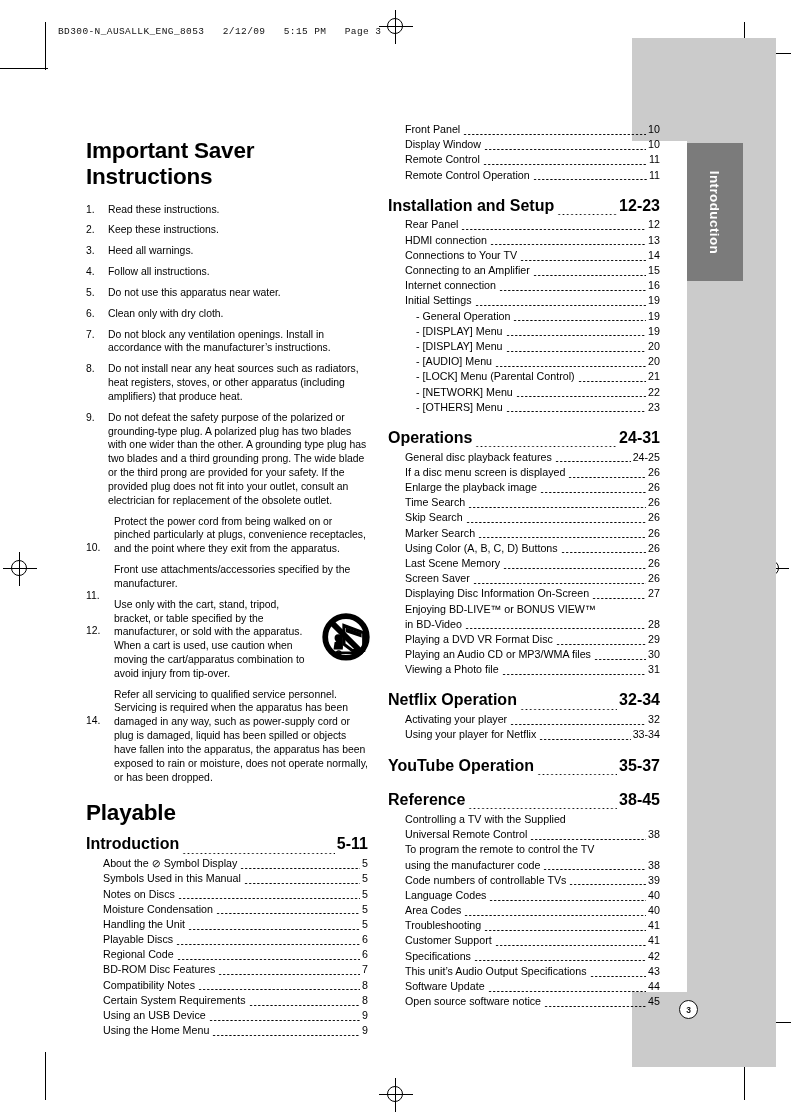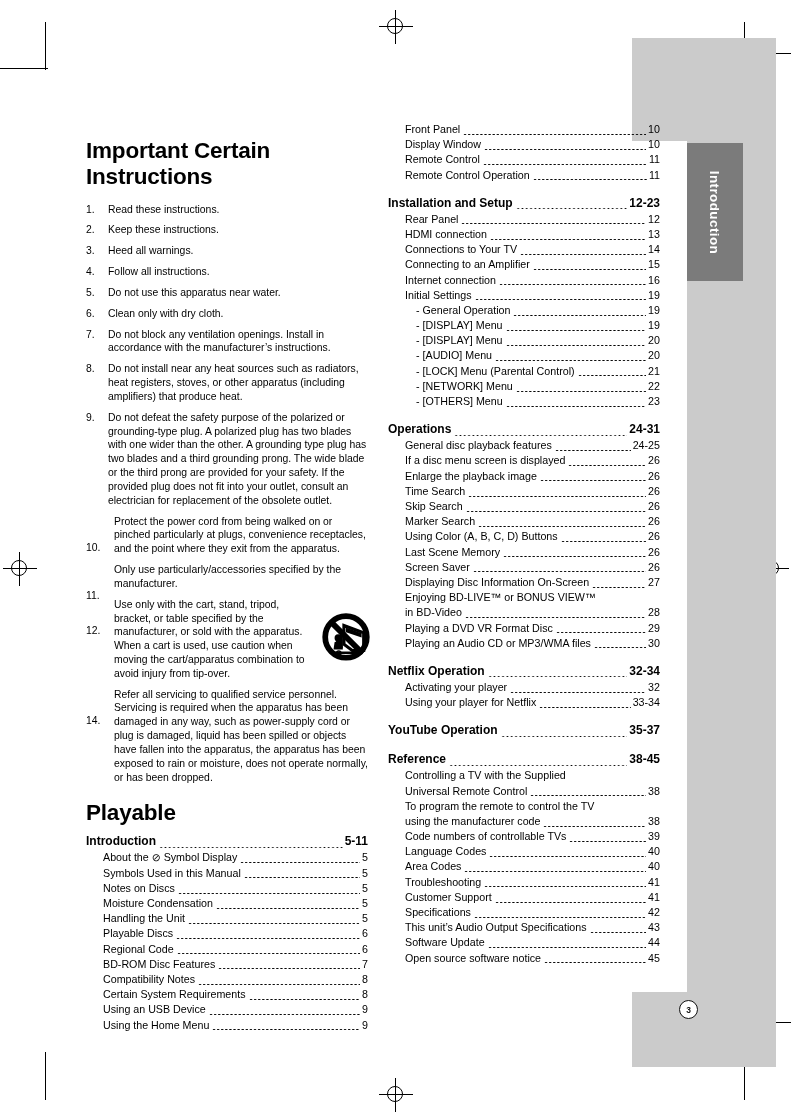--- a/index.html
+++ b/index.html
@@ -79,21 +79,21 @@
     font-size:10.7px;line-height:1.42;color:#000;white-space:nowrap;
   }
   .tline .lbl{flex:0 0 auto;}
   .tline .dots{
     flex:1 1 auto;margin:0 1px 2.5px 3px;height:1px;
     background-image:radial-gradient(circle, #000 0.8px, transparent 0.9px);
     background-size:4.1px 4.1px;background-repeat:repeat-x;
     background-position:0 center;min-width:6px;
   }
   .tline .pg{flex:0 0 auto;padding-left:1px;}
-  .tline.head{font-weight:bold;font-size:12px;margin-top:0;}
+  .tline.head{font-weight:bold;font-size:16px;margin-top:0;}
   .tline.head .dots{background-size:4.3px 4.3px;}
   .tline.sub{padding-left:17px;}
   .tline.sub2{padding-left:28px;}
   .tline.nodots .dots{background:none;}
   .tline.cont{padding-left:17px;}
   .gap{height:12px;}
 </style>
 </head>
 <body>
 
@@ -121,47 +121,48 @@
     <div class="vh"></div>
       <div class="hh"></div>
       <div class="c"></div>
   </div>
   <div class="reg" style="left:379px;top:1078px;">
     <div class="vh"></div>
       <div class="hh"></div>
       <div class="c"></div>
   </div>
 
+  <div class="prepress">BD300-N_AUSALLK_ENG_8053   2/12/09   5:15 PM   Page 3</div>
 
   <div class="band" style="left:632px;top:38px;width:144px;height:103px;"></div>
   <div class="band" style="left:687px;top:38px;width:89px;height:954px;"></div>
   <div class="band" style="left:632px;top:992px;width:144px;height:75px;"></div>
 
   <div class="tabbox" style="left:687px;top:143px;width:56px;height:138px;">
     <span>Introduction</span>
   </div>
 
   <div class="pagenum" style="left:679px;top:1000px;">
     <span>3</span>
   </div>
 
   <div class="col col-left">
-    <h1 class="title">Important Certain Instructions</h1>
+    <h1 class="title">Important Saver Instructions</h1>
     <ol class="safety" id="safety-list">
         <li><span class="n">1.</span><span>Read these instructions.</span></li>
         <li><span class="n">2.</span><span>Keep these instructions.</span></li>
         <li><span class="n">3.</span><span>Heed all warnings.</span></li>
         <li><span class="n">4.</span><span>Follow all instructions.</span></li>
         <li><span class="n">5.</span><span>Do not use this apparatus near water.</span></li>
         <li><span class="n">6.</span><span>Clean only with dry cloth.</span></li>
         <li><span class="n">7.</span><span>Do not block any ventilation openings. Install in accordance with the manufacturer’s instructions.</span></li>
         <li><span class="n">8.</span><span>Do not install near any heat sources such as radiators, heat registers, stoves, or other apparatus (including amplifiers) that produce heat.</span></li>
         <li><span class="n">9.</span><span>Do not defeat the safety purpose of the polarized or grounding-type plug. A polarized plug has two blades with one wider than the other. A grounding type plug has two blades and a third grounding prong. The wide blade or the third prong are provided for your safety. If the provided plug does not fit into your outlet, consult an electrician for replacement of the obsolete outlet.</span></li>
         <li class="wide"><span class="n">10.</span><span>Protect the power cord from being walked on or pinched particularly at plugs, convenience receptacles, and the point where they exit from the apparatus.</span></li>
-        <li class="wide"><span class="n">11.</span><span>Only use particularly/accessories specified by the manufacturer.</span></li>
+        <li class="wide"><span class="n">11.</span><span>Front use attachments/accessories specified by the manufacturer.</span></li>
         <li class="wide hasicon"><span class="n">12.</span><span>Use only with the cart, stand, tripod, bracket, or table specified by the manufacturer, or sold with the apparatus. When a cart is used, use caution when moving the cart/apparatus combination to avoid injury from tip-over.</span><span class="carticon"><svg viewBox="0 0 100 100" width="52" height="52" aria-hidden="true">
               <circle cx="50" cy="48" r="40" fill="none" stroke="#000" stroke-width="11"></circle>
               <g fill="#000">
                 <path d="M31 70 L31 44 L44 44 L44 70 Z"></path>
                 <path d="M46 26 L84 40 L84 74 L62 74 L46 62 Z" fill="none" stroke="#000" stroke-width="6"></path>
                 <path d="M50 30 L80 41 L80 49 L50 39 Z"></path>
                 <circle cx="35" cy="50" r="7"></circle>
                 <path d="M28 58 q8 -4 14 2 l2 12 -18 0 z"></path>
                 <rect x="24" y="76" width="58" height="5"></rect>
                 <circle cx="36" cy="79" r="4" fill="none" stroke="#000" stroke-width="3"></circle>
@@ -404,20 +405,25 @@
         <div class="tline sub">
           <span class="lbl">Playing a DVD VR Format Disc</span>
           <span class="dots"></span>
           <span class="pg">29</span>
         </div>
         <div class="tline sub">
           <span class="lbl">Playing an Audio CD or MP3/WMA files</span>
           <span class="dots"></span>
           <span class="pg">30</span>
         </div>
+        <div class="tline sub">
+          <span class="lbl">Viewing a Photo file</span>
+          <span class="dots"></span>
+          <span class="pg">31</span>
+        </div>
         <div class="gap"></div>
         <div class="tline head">
           <span class="lbl">Netflix Operation</span>
           <span class="dots"></span>
           <span class="pg">32-34</span>
         </div>
         <div class="tline sub">
           <span class="lbl">Activating your player</span>
           <span class="dots"></span>
           <span class="pg">32</span>

